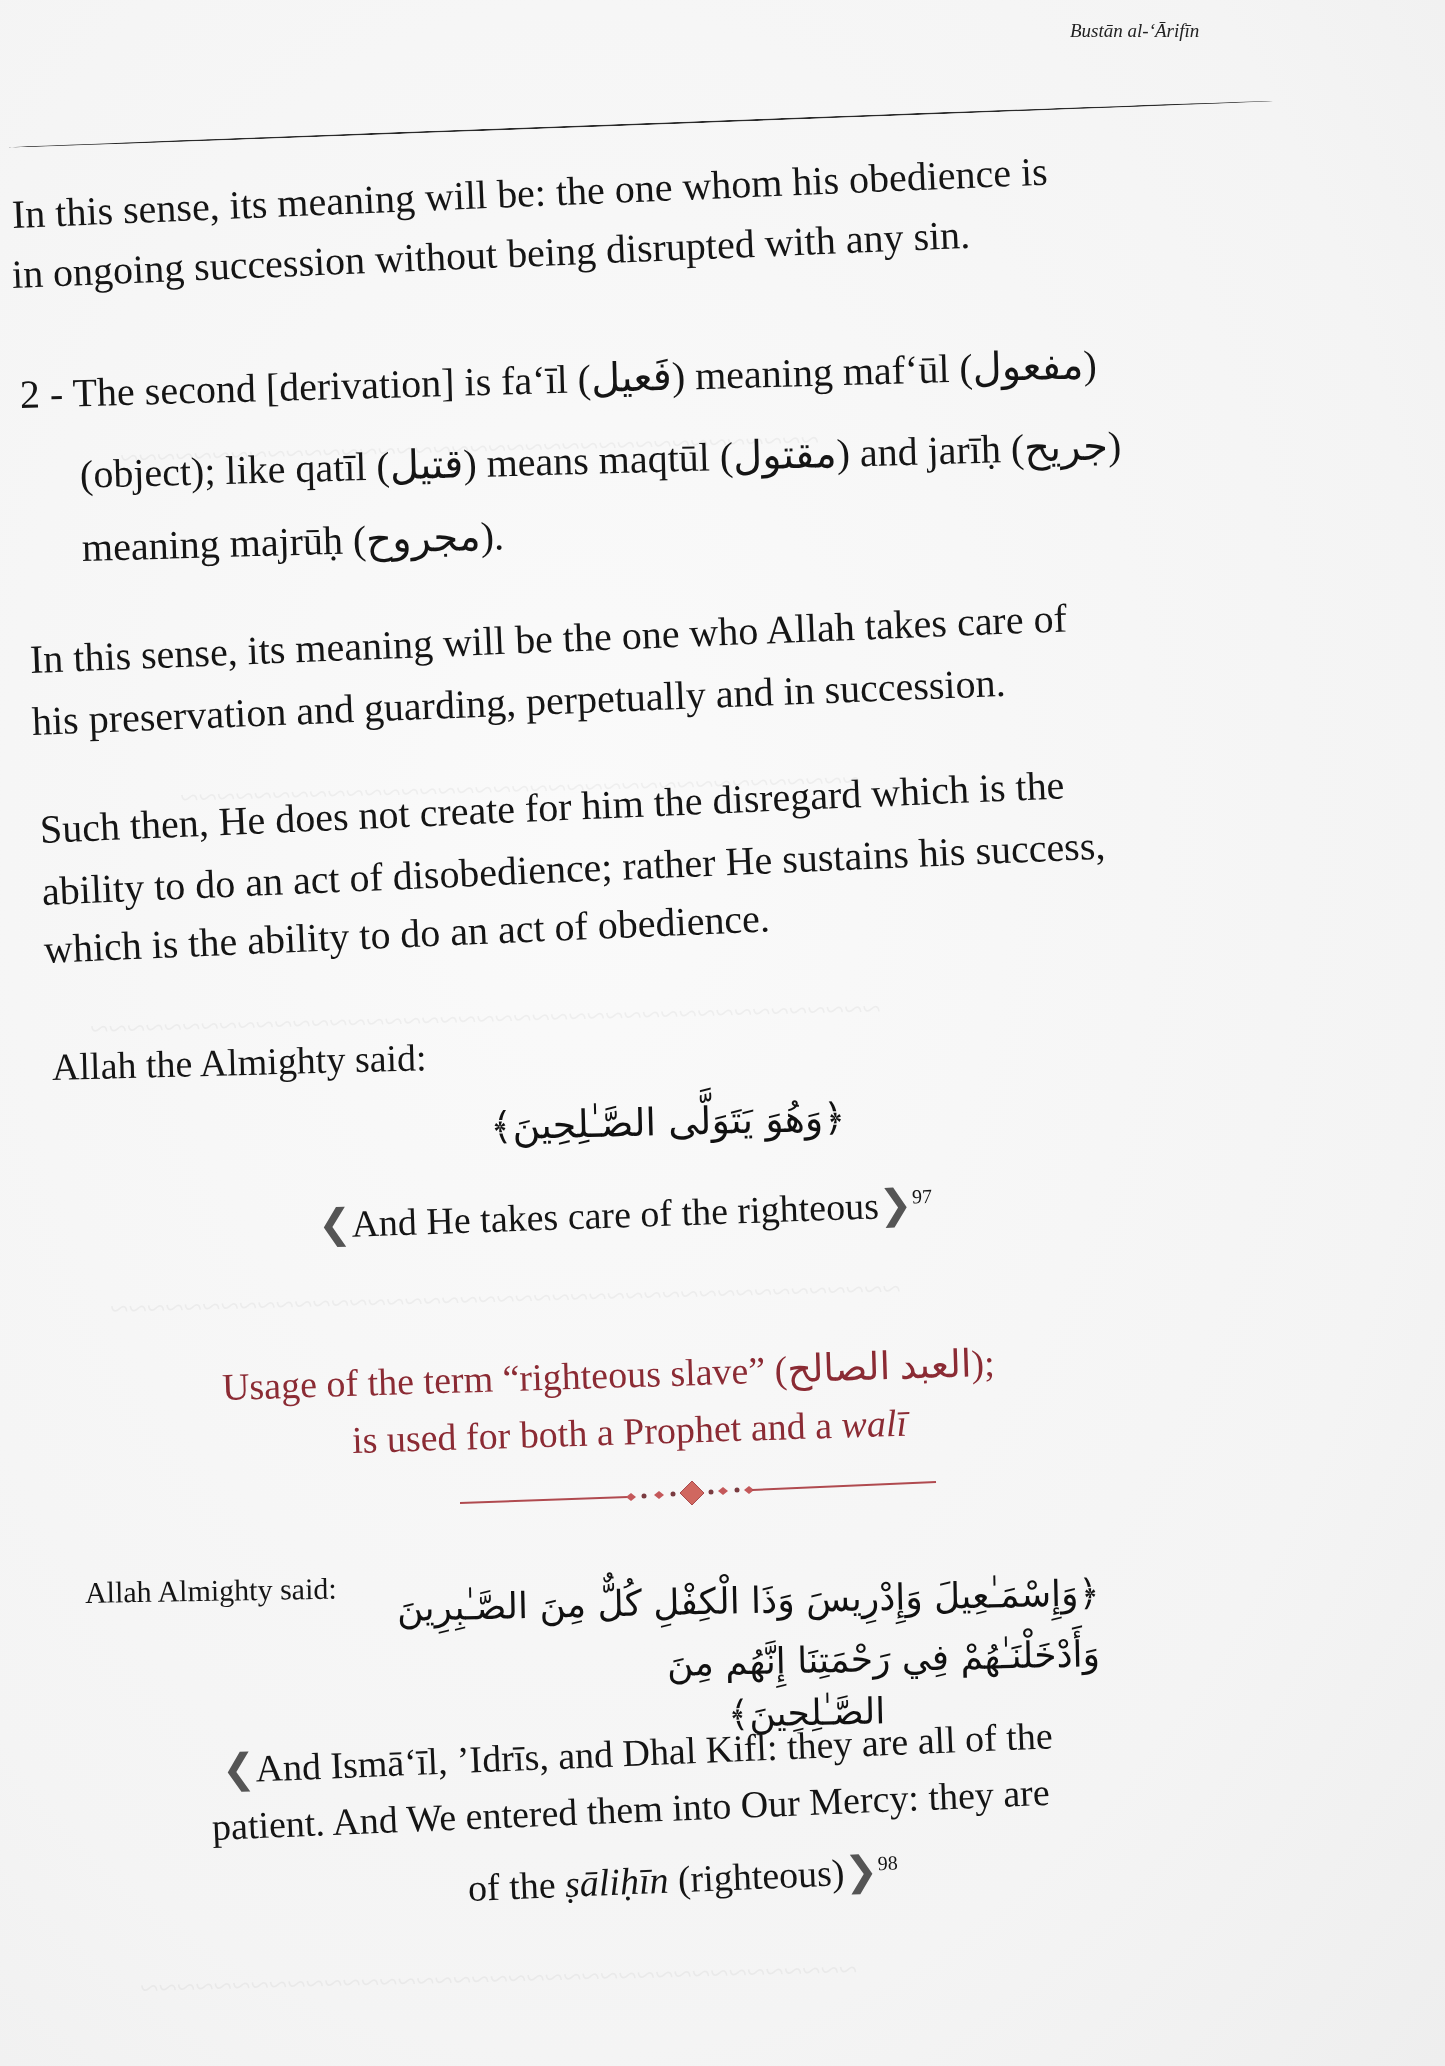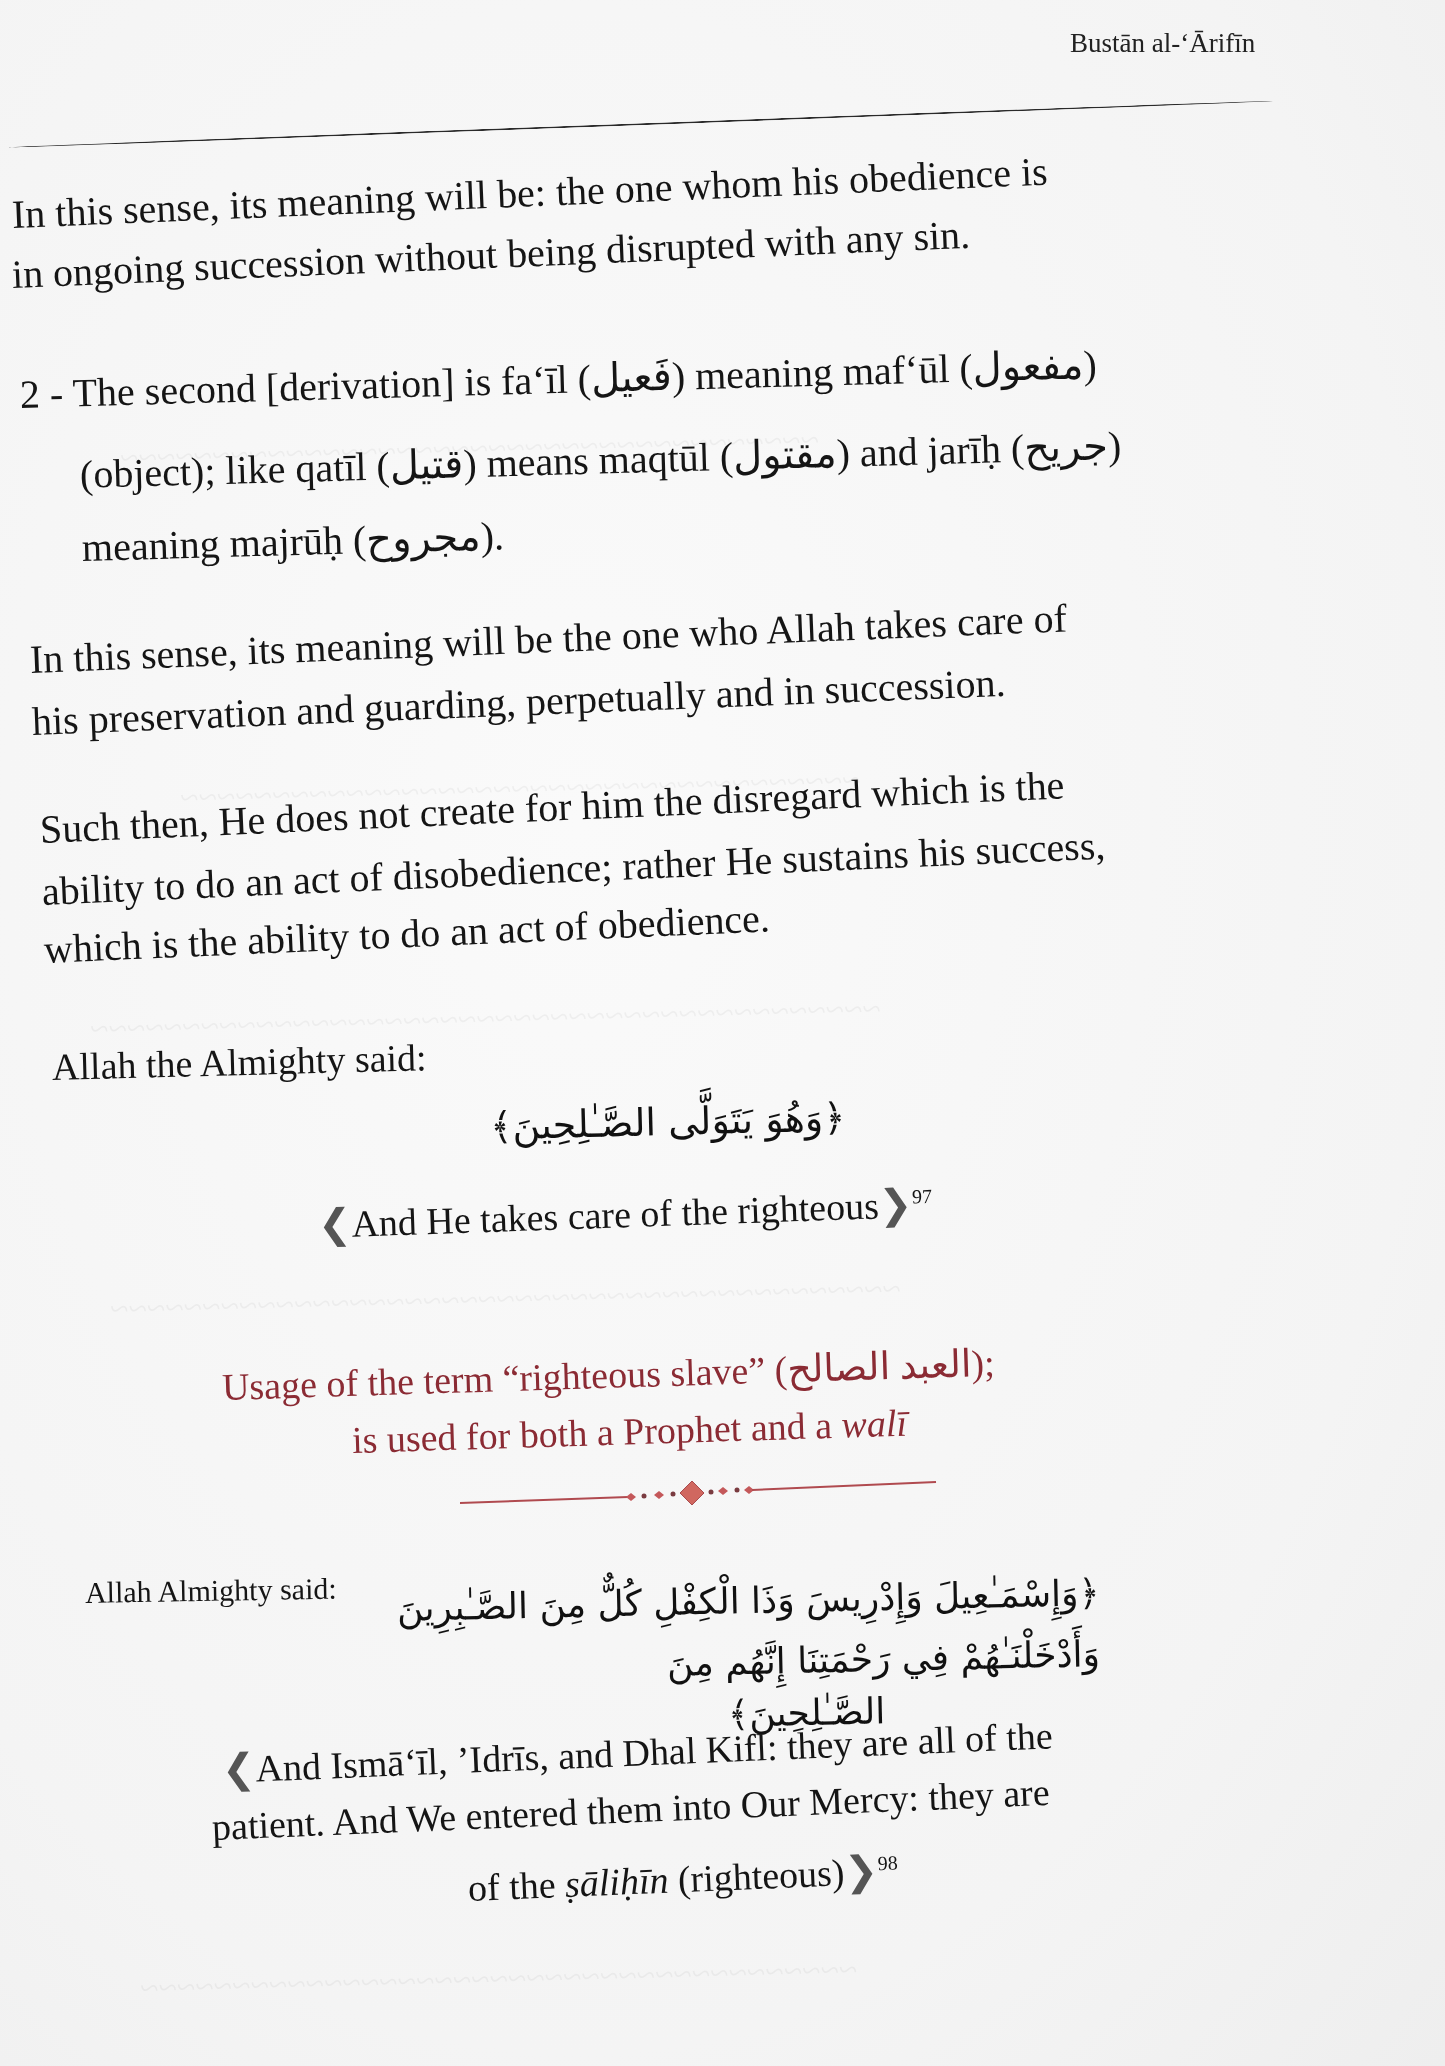--- a/index.html
+++ b/index.html
@@ -16,22 +16,23 @@
       color: #1a1a1a;
     }
     .page {
       position: absolute;
       left: 0; top: 0;
       width: 1445px; height: 2066px;
       background: radial-gradient(ellipse at 40% 40%, #fafafa 0%, #f4f4f4 70%, #eeeeee 100%);
     }
     .abs { position: absolute; white-space: nowrap; }
     .running-head {
-      left: 1070px; top: 28px;
-      font-size: 27px;
+      left: 1070px; top: 20px;
+      font-style: italic;
+      font-size: 19px;
       color: #222;
     }
     .head-rule {
       left: 8px; top: 100px;
       width: 1265px; height: 0;
       border-top: 2px solid #2a2a2a;
       transform-origin: right center;
       transform: rotate(-2.1deg);
       border-radius: 50%;
     }

